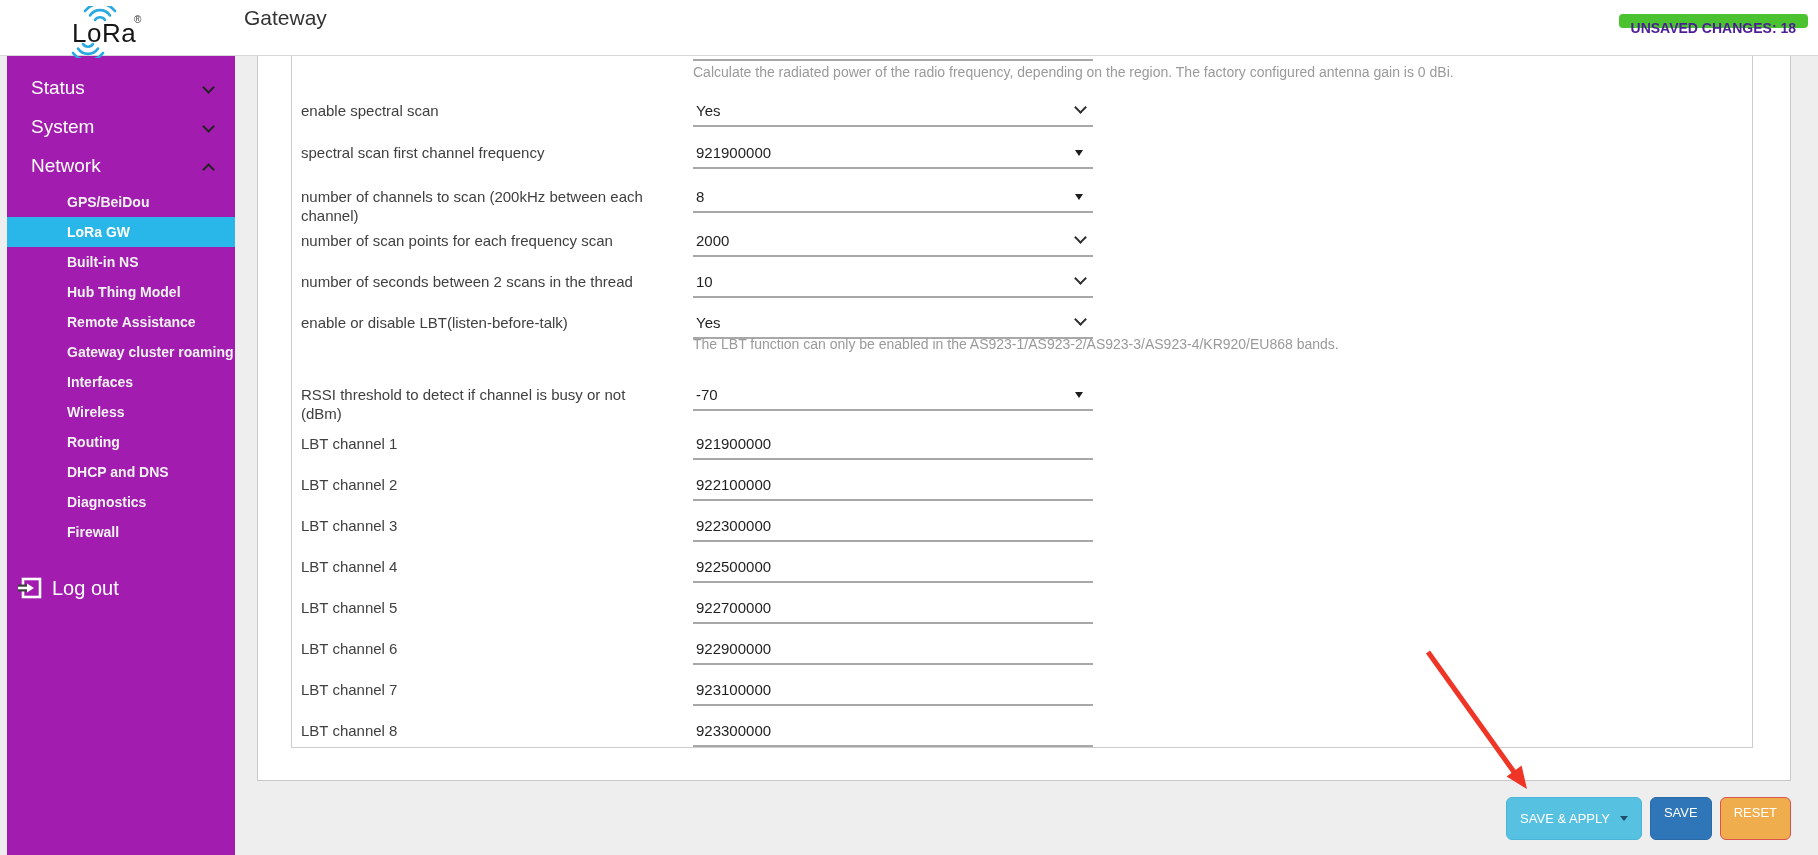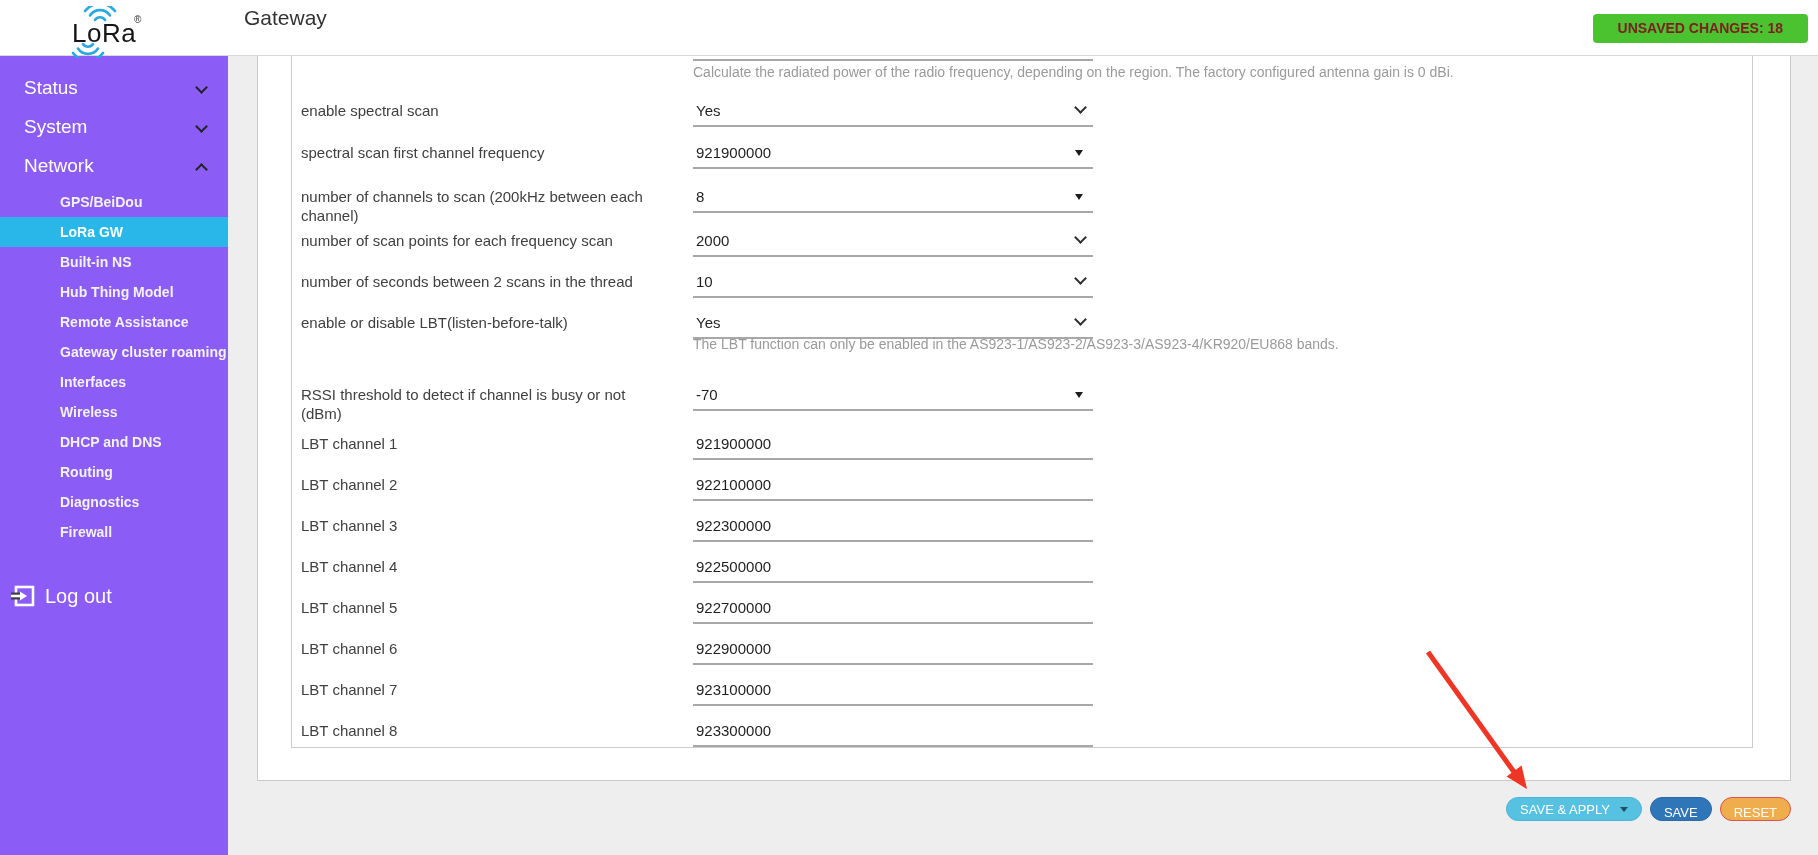--- a/index.html
+++ b/index.html
@@ -9,36 +9,36 @@
   
   .header{position:absolute;left:0;top:0;width:1818px;height:56px;background:#ffffff;
           border-bottom:1px solid #d9d9d9;z-index:10;}
   .logo{position:absolute;left:72px;top:12px;width:80px;height:40px;}
   .logo-text{font-size:26px;font-weight:normal;color:#151515;letter-spacing:.5px;line-height:26px;
              position:absolute;left:0;top:8px;}
   .logo-reg{position:absolute;left:62px;top:2px;font-size:10px;color:#333;}
   .waves-top{position:absolute;left:8px;top:-6px;}
   .waves-bot{position:absolute;left:-4px;top:30px;}
   .page-title{position:absolute;left:244px;top:6px;font-size:21px;color:#333;}
-  .badge{position:absolute;right:10px;top:14px;height:29px;line-height:29px;padding:0 25px;
-         border-radius:4px;background:#4bc331;color:#7f1d1d;font-size:14px;font-weight:bold;}
-
-  
-  .sidebar{position:absolute;left:0;top:56px;width:228px;height:799px;background:#8b5cf6;z-index:10;color:#fff;}
+  .badge{position:absolute;right:10px;top:14px;height:14px;line-height:29px;padding:0 12px;
+         border-radius:4px;background:#4bc331;color:#4c1d95;font-size:14px;font-weight:bold;}
+
+  
+  .sidebar{position:absolute;left:7px;top:56px;width:228px;height:799px;background:#a21caf;z-index:10;color:#fff;}
   .side-sections{padding-top:12px;}
   .side-section{position:relative;height:39px;line-height:39px;padding-left:24px;font-size:19px;cursor:pointer;}
   .chev{position:absolute;right:22px;top:15px;width:9px;height:9px;
         border-right:2px solid #232323;border-bottom:2px solid #232323;}
   .chev.down{transform:rotate(45deg);}
   .chev.up{transform:rotate(-135deg);top:19px;}
   .side-items{margin-top:2px;}
   .side-item{height:30px;line-height:30px;padding-left:60px;font-size:14px;font-weight:600;
              color:#f2f2f2;cursor:pointer;}
   .side-item.active{background:#29b7ea;color:#fff;}
-  .logout{margin-top:36px;padding-left:10px;display:flex;align-items:center;gap:9px;cursor:pointer;}
+  .logout{margin-top:28px;padding-left:10px;display:flex;align-items:center;gap:9px;cursor:pointer;}
   .logout-label{font-size:20px;color:#fff;}
 
   
   .card{position:absolute;left:257px;top:-12px;width:1534px;height:793px;background:#fff;
         border:1px solid #c9c9c9;z-index:1;}
   .fieldset{position:absolute;left:291px;top:-8px;width:1462px;height:756px;background:#fff;
             border:1px solid #cccccc;z-index:2;}
 
   
   .form-layer{position:absolute;inset:0;z-index:5;pointer-events:none;}
@@ -50,21 +50,21 @@
        font-size:15px;line-height:19px;color:#1f1f1f;background:#fff;cursor:pointer;}
   .ctl.input{cursor:text;}
   .caret-ch{position:absolute;right:8px;top:2px;width:9px;height:9px;
             border-right:2px solid #2e2e2e;border-bottom:2px solid #2e2e2e;transform:rotate(45deg);}
   .caret-tri{position:absolute;right:10px;top:7px;width:0;height:0;
              border-left:4px solid transparent;border-right:4px solid transparent;border-top:6px solid #1d1d1d;}
   .fdesc{position:absolute;left:693px;font-size:14px;color:#9a9a9a;white-space:nowrap;}
 
   
   .btn-row{position:absolute;top:797px;right:27px;display:flex;gap:8px;z-index:6;}
-  .btn{height:24px;line-height:29px;padding:0 13px;border-radius:13px;font-size:13px;color:#fff;
+  .btn{height:43px;line-height:29px;padding:0 13px;border-radius:6px;font-size:13px;color:#fff;
        border:1px solid transparent;cursor:pointer;white-space:nowrap;}
   .btn-save-apply{background:#57c1e2;border-color:#4ab5d8;display:flex;align-items:center;gap:10px;}
   .btn-save-apply .dd-caret{width:0;height:0;border-left:4px solid transparent;
        border-right:4px solid transparent;border-top:5px solid #1f4e67;}
   .btn-save{background:#2f76b8;border-color:#2a6aa6;}
   .btn-reset{background:#f0ad4e;border-color:#d9534f;}
 
   .arrow-svg{position:absolute;inset:0;z-index:8;pointer-events:none;}
 </style>
 </head>
@@ -165,22 +165,22 @@
       </div>
     <div class="side-items">
         <div class="side-item">GPS/BeiDou</div>
         <div class="side-item active">LoRa GW</div>
         <div class="side-item">Built-in NS</div>
         <div class="side-item">Hub Thing Model</div>
         <div class="side-item">Remote Assistance</div>
         <div class="side-item">Gateway cluster roaming</div>
         <div class="side-item">Interfaces</div>
         <div class="side-item">Wireless</div>
+        <div class="side-item">Routing</div>
         <div class="side-item">DHCP and DNS</div>
-        <div class="side-item">Routing</div>
         <div class="side-item">Diagnostics</div>
         <div class="side-item">Firewall</div>
       </div>
     <div class="logout">
       <svg width="26" height="26" viewBox="0 0 26 26">
         <rect x="6" y="4" width="17" height="18" fill="none" stroke="#ffffff" stroke-width="2.6"></rect>
         <line x1="1" y1="13" x2="12" y2="13" stroke="#3e3e3e" stroke-width="7"></line>
         <line x1="1" y1="13" x2="12" y2="13" stroke="#ffffff" stroke-width="2.6"></line>
         <polygon points="17,13 10,8.6 10,17.4" fill="#ffffff"></polygon>
       </svg>

